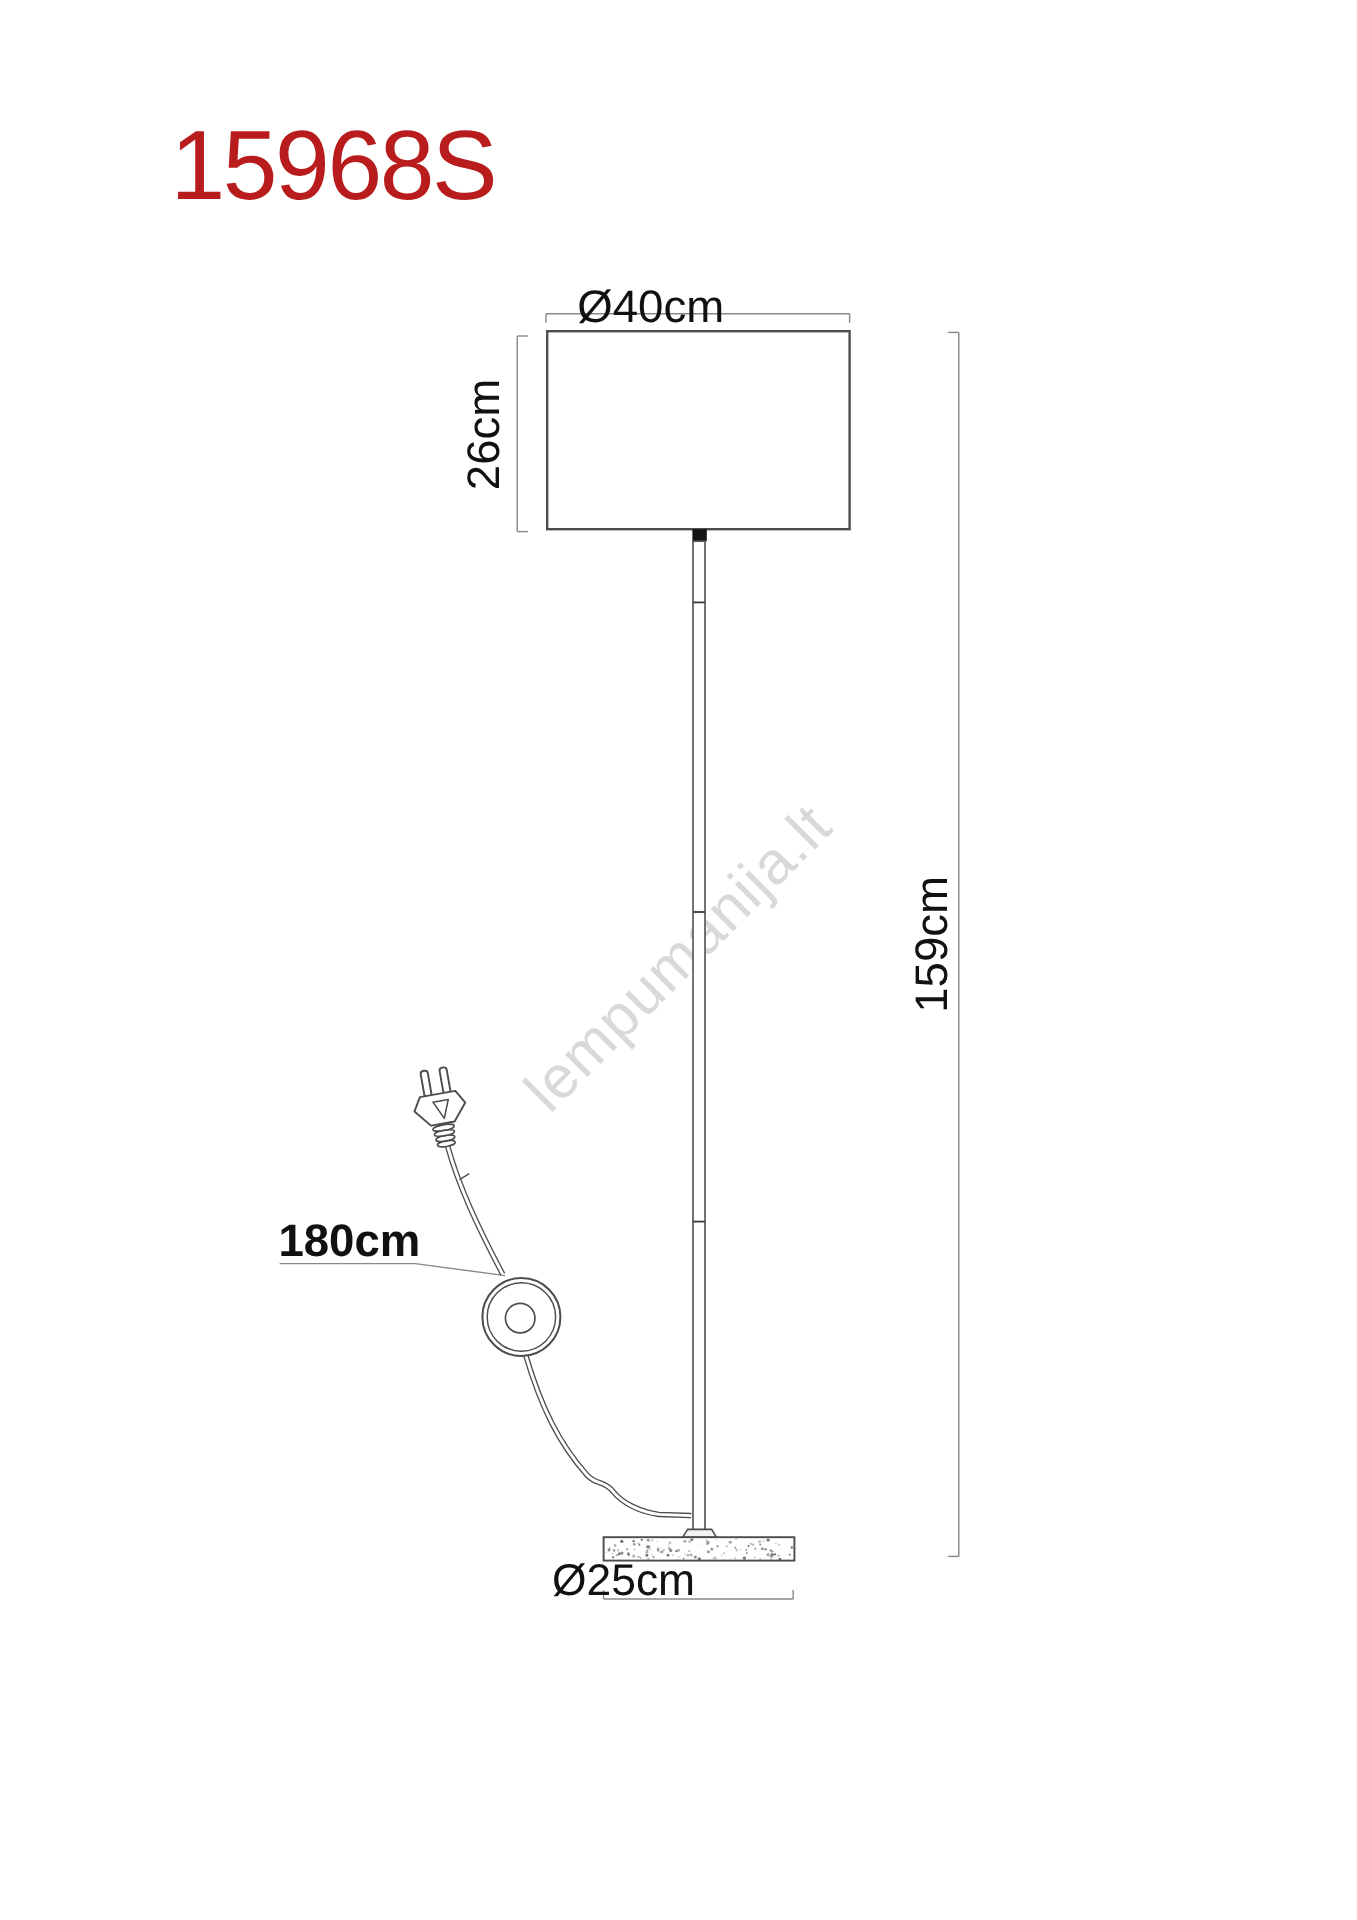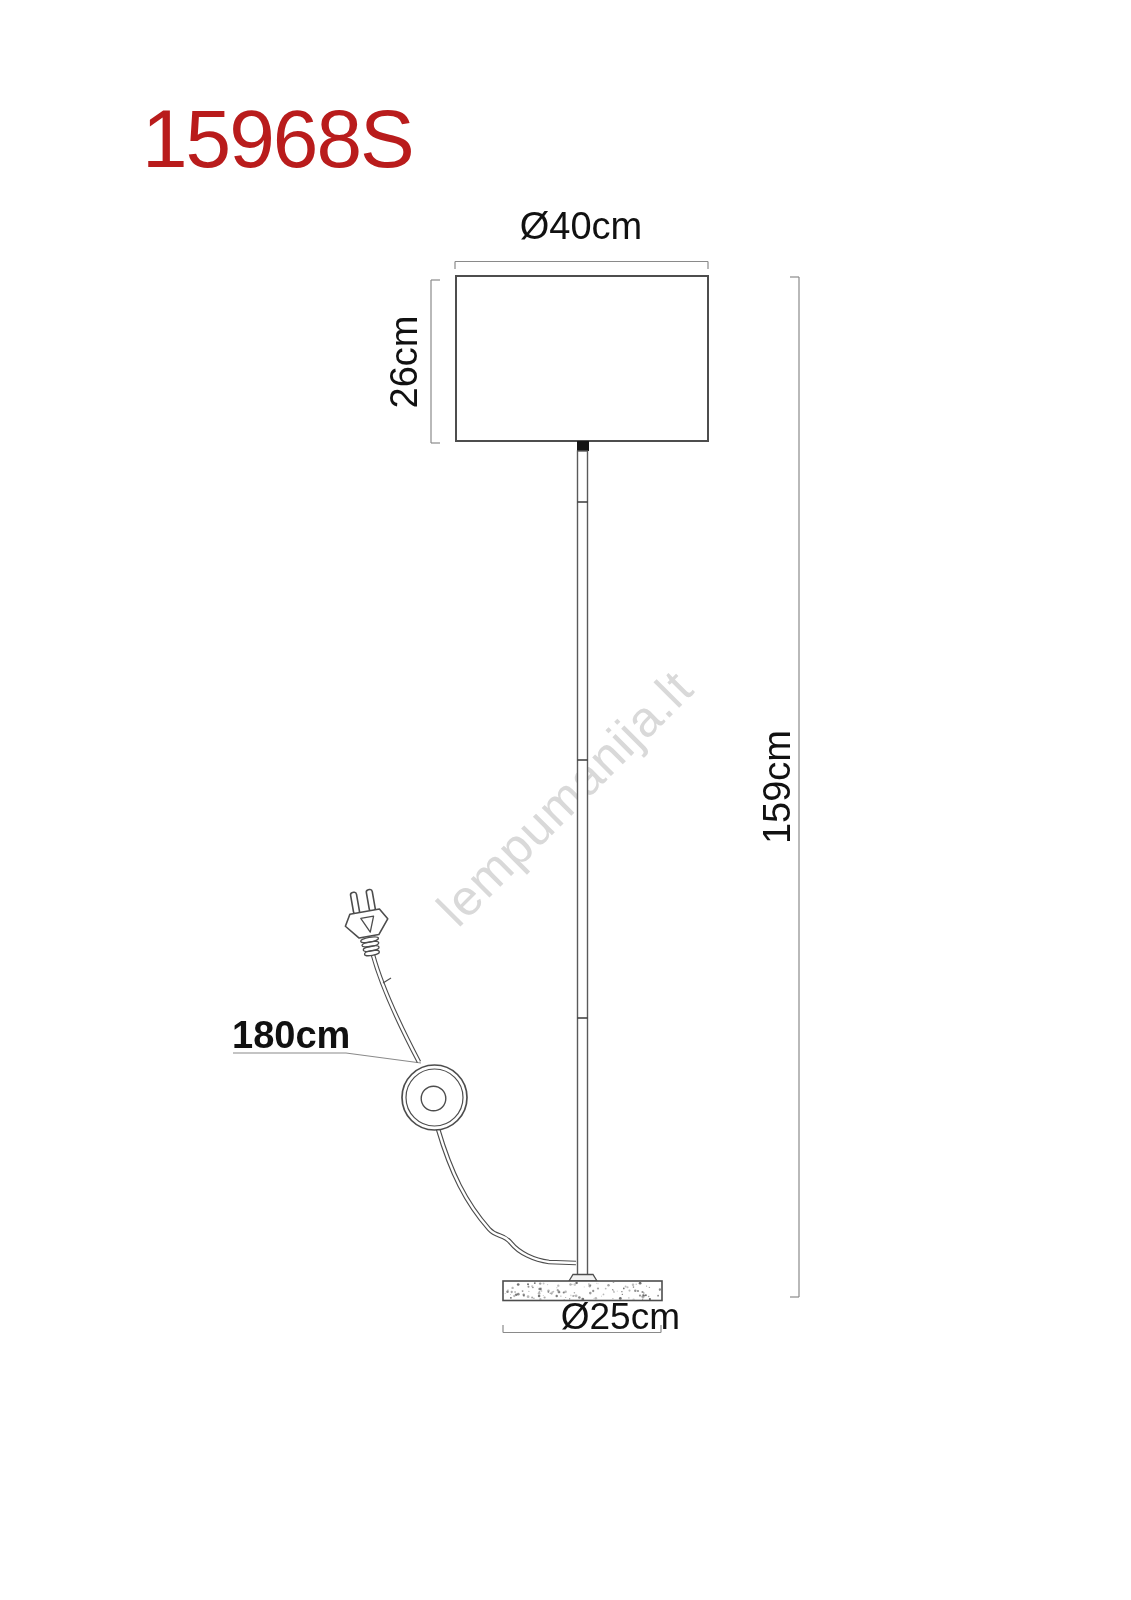--- a/index.html
+++ b/index.html
@@ -31,25 +31,25 @@
     white-space:nowrap;
   }
   .product-code{
     position:absolute;
     left:114px;top:92px;
     font-size:82px;
     letter-spacing:-2px;
     color:#b91c1c;
     margin-left:28px;
   }
-  .lbl-dia40{left:481px;top:205px;width:200px;text-align:center;}
+  .lbl-dia40{left:481px;top:235px;width:200px;text-align:left;}
   .lbl-h26{left:304px;top:341px;width:200px;height:42px;line-height:42px;text-align:center;transform:rotate(-90deg);}
   .lbl-h159{left:677px;top:766px;width:200px;height:42px;line-height:42px;text-align:center;transform:rotate(-90deg);}
   .lbl-len180{left:232px;top:1014px;font-weight:bold;}
-  .lbl-dia25{left:480px;top:1296px;width:200px;text-align:right;font-size:37px;}
+  .lbl-dia25{left:460px;top:1296px;width:200px;text-align:left;font-size:37px;}
 </style>
 </head>
 <body>
 
 <div class="canvas">
 
   <div class="watermark">lempumanija.lt</div>
 
   <svg class="diagram" width="1131" height="1600" viewBox="0 0 1131 1600">
 

